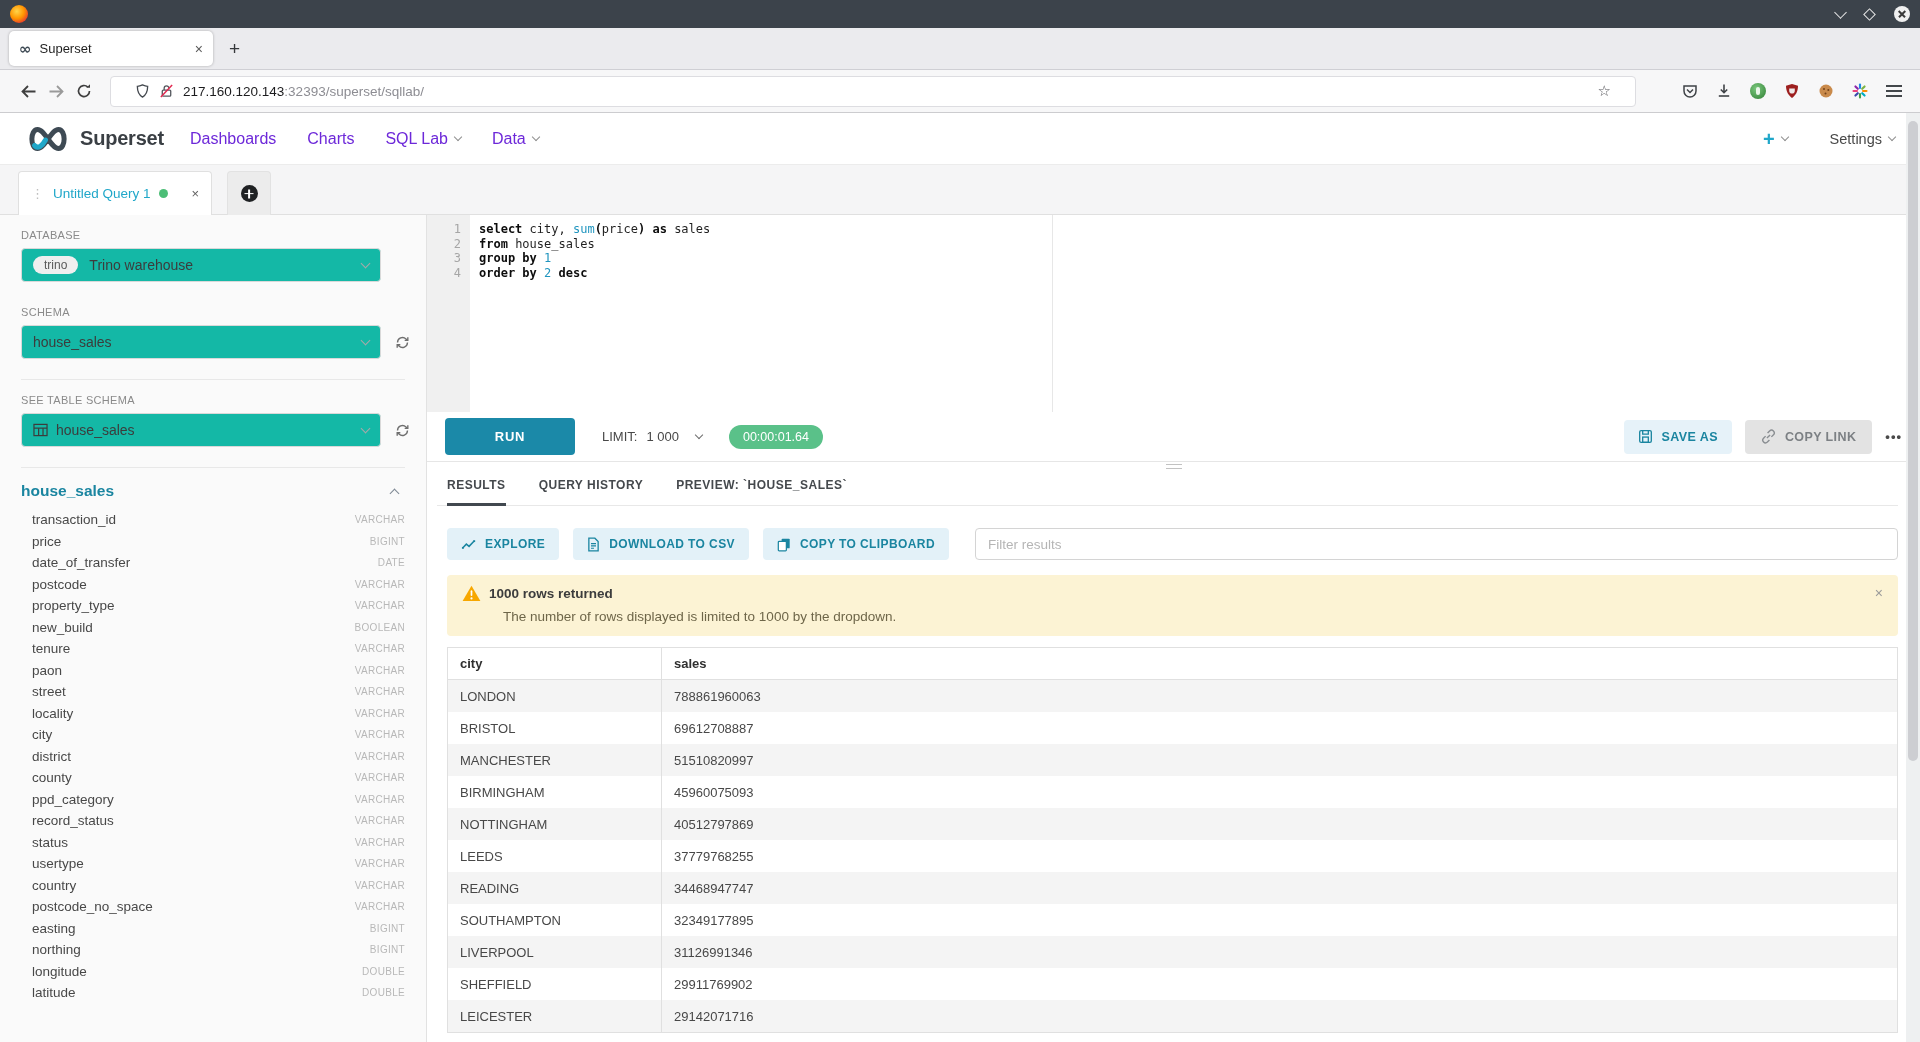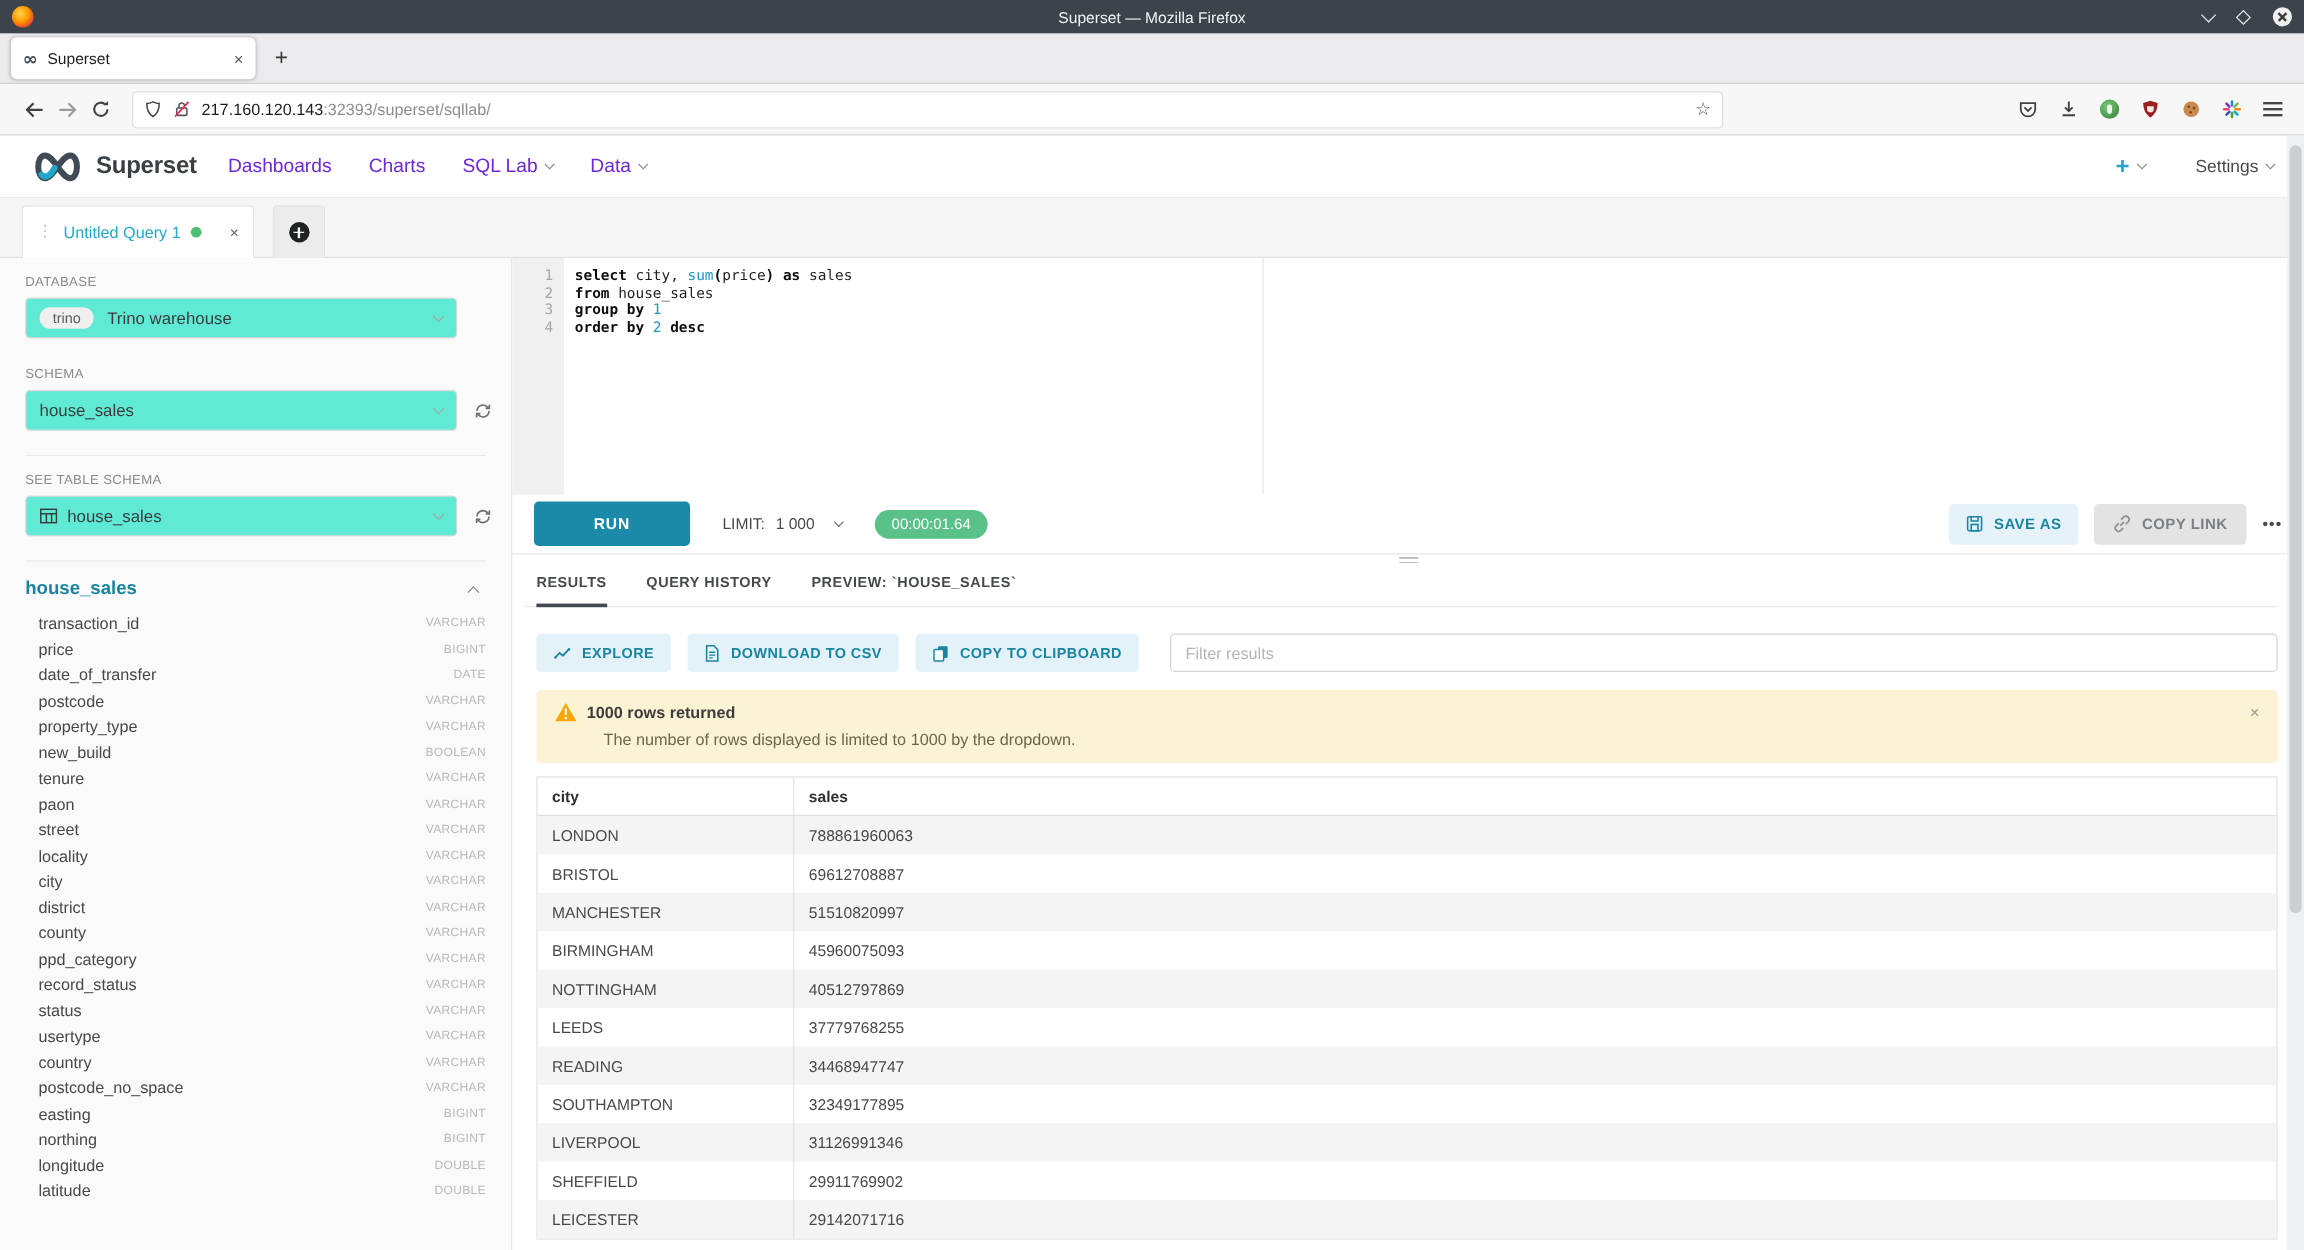--- a/index.html
+++ b/index.html
@@ -27,22 +27,22 @@
   .browser-tab { margin-left:9px; width:204px; height:35px; background:#fff; border-radius:5px;
     box-shadow:0 0 3px rgba(0,0,0,.28); display:flex; align-items:center; padding:0 10px; }
   .bt-fav { font-family:"DejaVu Sans", sans-serif; font-weight:700; color:#3e4a54; font-size:15px; }
   .bt-title { margin-left:8px; font-size:13px; color:#1f1f1f; }
   .bt-close { margin-left:auto; color:#5a5a5a; font-size:14px; line-height:1; }
   .new-tab { margin-left:16px; color:#36383b; font-size:19px; font-weight:400; }
 
   .urlbar { position:absolute; left:0; top:70px; right:0; height:43px; background:#f7f7f8;
     border-bottom:1px solid #cccccf; display:flex; align-items:center; padding:0 14px; }
   .nav-ic { display:flex; align-items:center; justify-content:center; width:28px; height:28px; }
-  .url-box { margin-left:12px; height:31px; width:1326px; background:#fff; border:1px solid #dddde1;
-    border-radius:4px; display:flex; align-items:center; padding:0 9px; gap:9px; }
+  .url-box { margin-left:12px; height:31px; width:1526px; background:#fff; border:1px solid #dddde1;
+    border-radius:4px; display:flex; align-items:center; padding:0 24px; gap:9px; }
   .url-text { font-size:13.5px; }
   .url-host { color:#1c1c1e; }
   .url-path { color:#8d8d93; }
   .star { margin-left:auto; font-family:"DejaVu Sans", sans-serif; color:#57575c; font-size:15px; }
   .ext-icons { margin-left:auto; display:flex; align-items:center; gap:18px; margin-right:4px; }
   .circ-green { width:16px; height:16px; border-radius:50%;
     background:radial-gradient(circle at 40% 35%, #7cc97f, #2e7d32); position:relative; }
   .circ-green::after { content:""; position:absolute; left:6px; top:4px; width:4px; height:8px;
     background:#eaf6ea; border-radius:2px; }
   .hamburger { width:16px; height:12px; border-top:2px solid #43474b; border-bottom:2px solid #43474b;
@@ -79,21 +79,21 @@
   .plus-circle::before, .plus-circle::after { content:""; position:absolute; background:#fff; left:50%; top:50%; }
   .plus-circle::before { width:9px; height:1.8px; transform:translate(-50%,-50%); }
   .plus-circle::after  { width:1.8px; height:9px; transform:translate(-50%,-50%); }
 
   .main { display:flex; height:827px; }
 
   
   .sidebar { width:427px; background:#fafafa; border-right:1px solid #e2e2e2; padding:14px 0 0 21px; }
   .sb-label { font-size:11px; color:#8a8a8a; letter-spacing:.3px; margin-bottom:7px; }
   .sb-row { display:flex; align-items:center; gap:14px; }
-  .sb-select { width:360px; height:34px; background:#5eead4; border:1px solid #d9d9d9; border-radius:4px;
+  .sb-select { width:360px; height:34px; background:#14b8a6; border:1px solid #d9d9d9; border-radius:4px;
     display:flex; align-items:center; padding:0 11px; font-size:14px; color:#3c3c3c; }
   .sb-select .chev { margin-left:auto; }
   .chev { width:7px; height:7px; border-right:1.5px solid #a8a8a8; border-bottom:1.5px solid #a8a8a8;
     transform:rotate(45deg); margin-top:-3px; }
   .chev.up { transform:rotate(-135deg); margin-top:4px; border-color:#7d8793; }
   .pill { background:#efefef; border-radius:11px; padding:2px 11px; font-size:12px; color:#5a5a5a;
     margin-right:11px; }
   .sb-div { width:384px; border-top:1px solid #e8e8e8; margin:20px 0 14px; }
   .mt18 { margin-top:24px; }
   .tbl-head { margin-top:14px; width:377px; display:flex; align-items:center; justify-content:space-between; }
@@ -164,21 +164,20 @@
   .pg-scroll { position:absolute; right:0; top:113px; bottom:0; width:14px; background:#eef0f1; z-index:5; }
   .pg-thumb { position:absolute; left:2px; top:8px; width:10px; height:640px; border-radius:5px; background:#cdced2; }
 
   svg { display:block; }
 </style>
 </head>
 <body>
 
 <div class="titlebar">
   <div class="fx-logo"></div>
-  <div class="win-title">Superset — Mozilla Firefox</div>
   <div class="win-controls">
     <div class="wc-min"></div>
     <div class="wc-max"></div>
     <div class="wc-close"></div>
   </div>
 </div>
 
 <div class="tabbar">
   <div class="browser-tab">
     <span class="bt-fav">∞</span>

